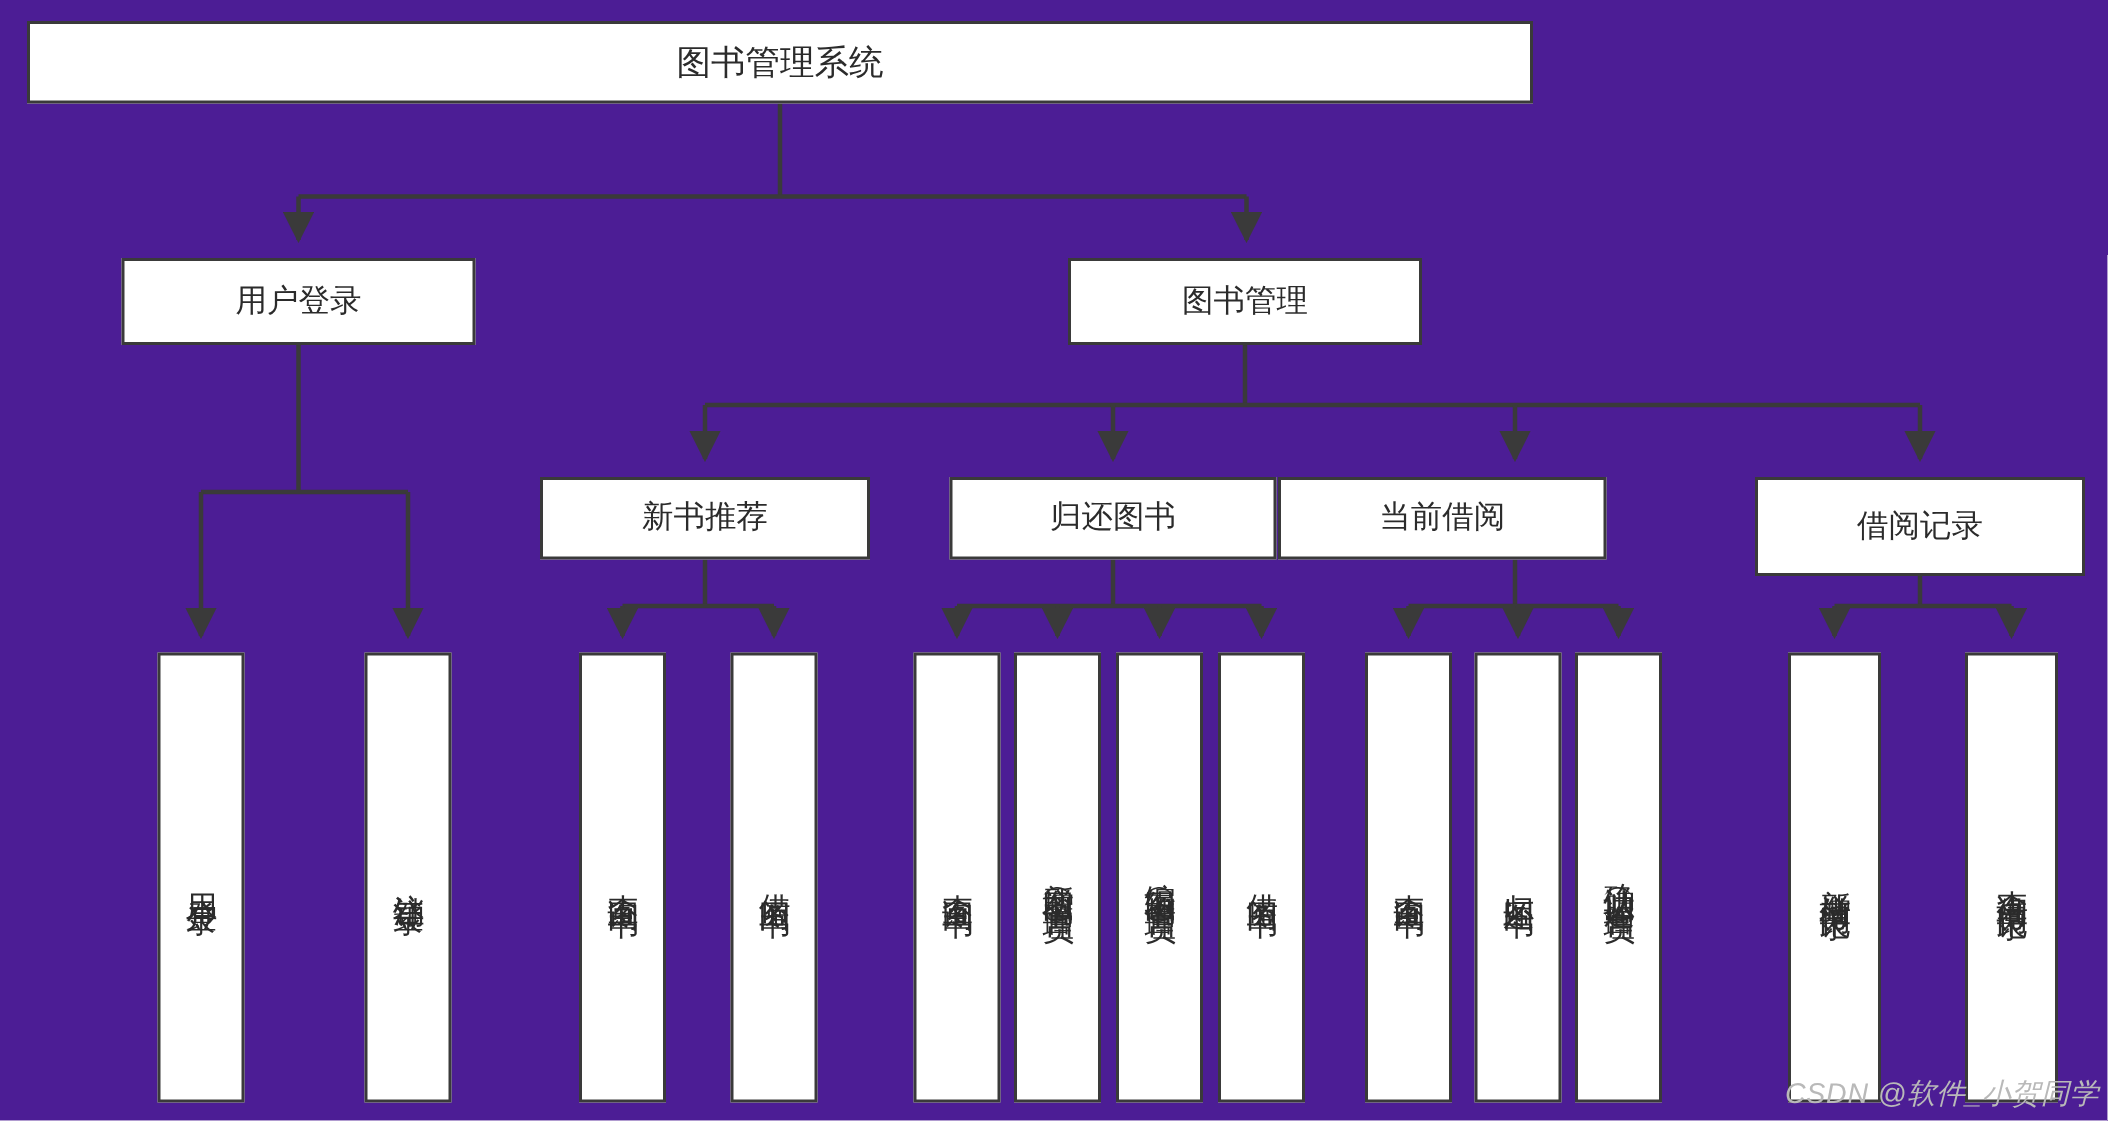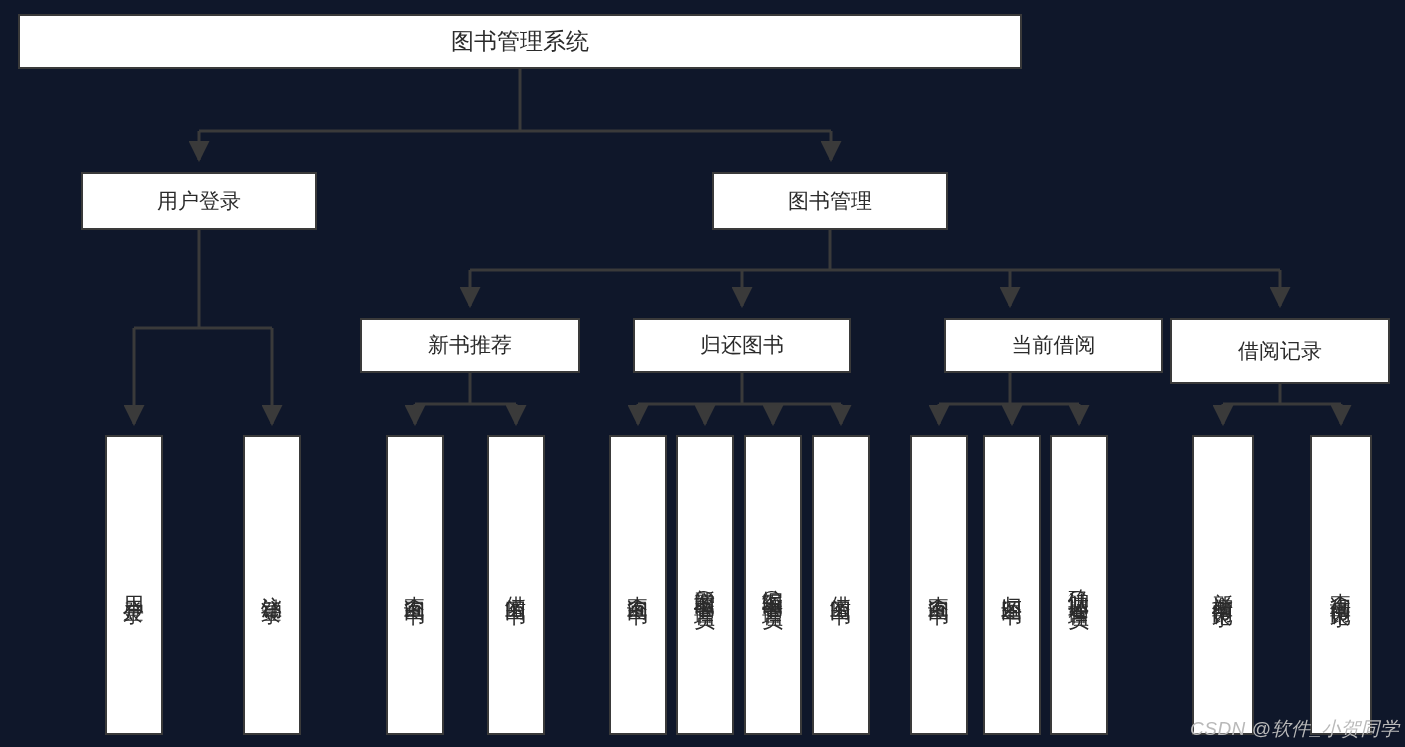--- a/index.html
+++ b/index.html
@@ -60,21 +60,21 @@
     font-size: 19px;
     color: #b9b9b9;
     white-space: nowrap;
     z-index: 3;
     letter-spacing: 0.5px;
   }
 </style>
 </head>
 <body>
 
-<div id="canvas" style="background: #0f172a;">
+<div id="canvas" style="background: #4c1d95;">
 
   <svg id="edges" viewBox="0 0 1405 747" xmlns="http://www.w3.org/2000/svg">
     <defs>
       <marker id="arw" viewBox="0 0 10 10" refX="9" refY="5" markerWidth="7" markerHeight="7" orient="auto-start-reverse">
         <path d="M 0 0 L 10 5 L 0 10 z" fill="#3a3a3a"></path>
       </marker>
     </defs>
     <g fill="none" stroke="#3a3a3a" stroke-width="3">
 
       <path d="M 520 69 L 520 131"></path>
@@ -129,21 +129,21 @@
   <div class="node level2" id="n-l2-1" style="left: 712px; top: 172px; width: 236px; height: 58px;">
     <span class="lbl">图书管理</span>
   </div>
 
   <div class="node level3" id="n-l3-0" style="left: 360px; top: 318px; width: 220px; height: 55px;">
     <span class="lbl">新书推荐</span>
   </div>
   <div class="node level3" id="n-l3-1" style="left: 633px; top: 318px; width: 218px; height: 55px;">
     <span class="lbl">归还图书</span>
   </div>
-  <div class="node level3" id="n-l3-2" style="left: 944px; top: 318px; width: 219px; height: 55px;">
+  <div class="node level3" id="n-l3-2" style="left: 852px; top: 318px; width: 219px; height: 55px;">
     <span class="lbl">当前借阅</span>
   </div>
   <div class="node level3" id="n-l3-3" style="left: 1170px; top: 318px; width: 220px; height: 66px;">
     <span class="lbl">借阅记录</span>
   </div>
 
   <div class="node leaf" id="n-lf-0" style="left: 105px; top: 435px; width: 58px; height: 300px;">
     <span class="lbl">用户登录</span>
   </div>
   <div class="node leaf" id="n-lf-1" style="left: 243px; top: 435px; width: 58px; height: 300px;">

